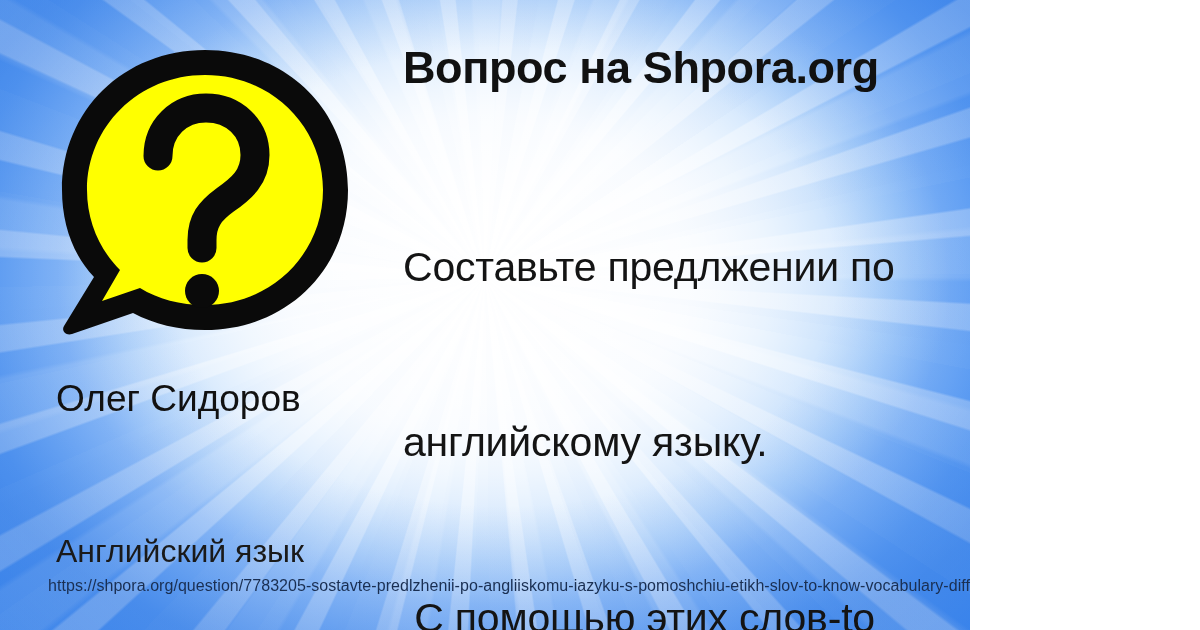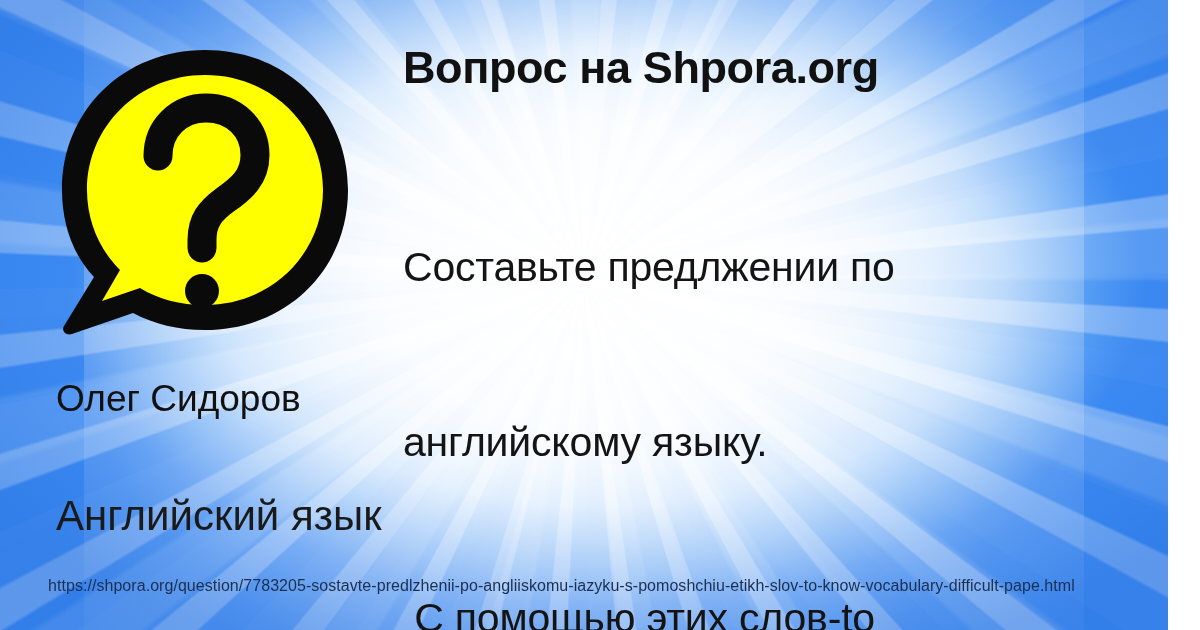--- a/index.html
+++ b/index.html
@@ -5,21 +5,21 @@
   * { margin:0; padding:0; box-sizing:border-box; }
 
   html, body {
     width:1200px; height:630px;
     overflow:hidden;
     font-family:"Liberation Sans", sans-serif;
   }
 
   #card {
     position:relative;
-    width:1168px; height:630px;
+    width:970px; height:630px;
     overflow:hidden;
     background:#f9a8d4;
   }
 
   
   #bg {
     position:absolute; inset:0;
     overflow:hidden;
     background:
       radial-gradient(ellipse 46% 52% at 52% 44%,
@@ -127,23 +127,23 @@
     position:absolute;
     left:56px; top:378px;
     width:340px;
     font-size:37px;
     font-weight:normal;
     color:#111111;
     line-height:1.16;
   }
   #subject {
     position:absolute;
-    left:56px; top:491px;
+    left:56px; top:532px;
     width:470px;
-    font-size:42px;
+    font-size:32px;
     font-weight:normal;
     color:#1a1a1a;
     line-height:1.2;
   }
 
   
   #urlbar {
     position:absolute;
     left:48px; top:577px;
     width:1130px;

